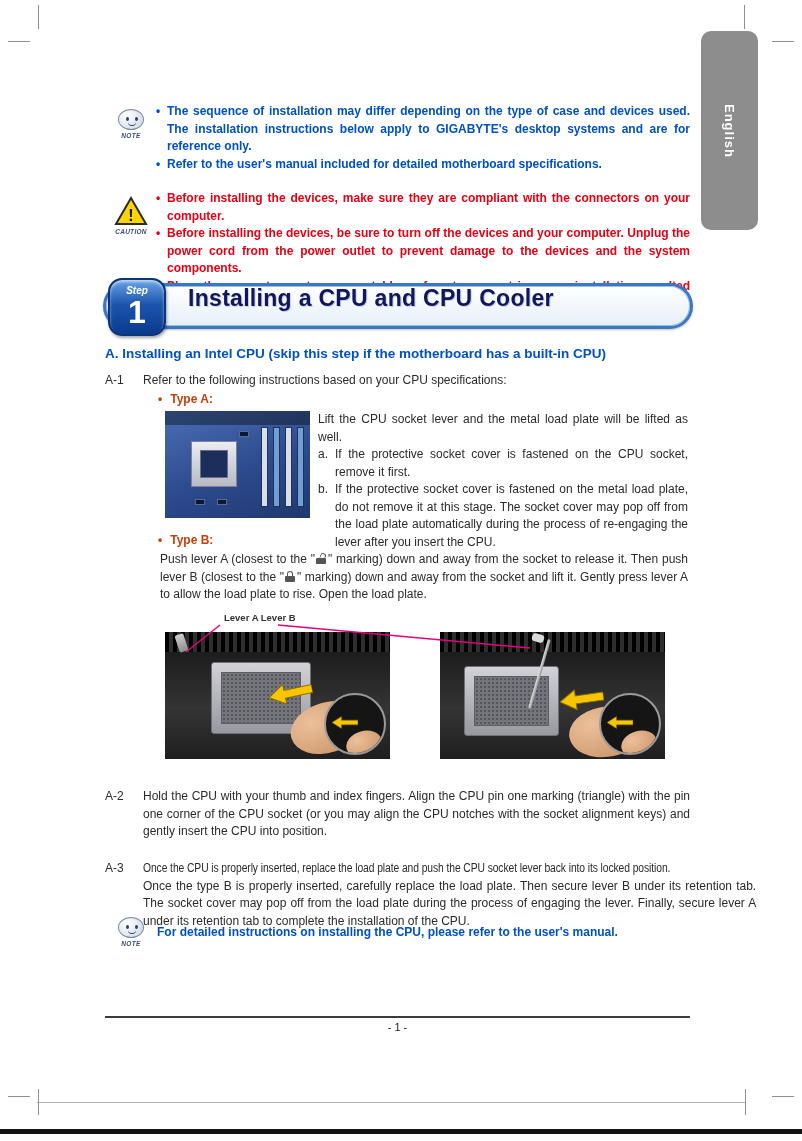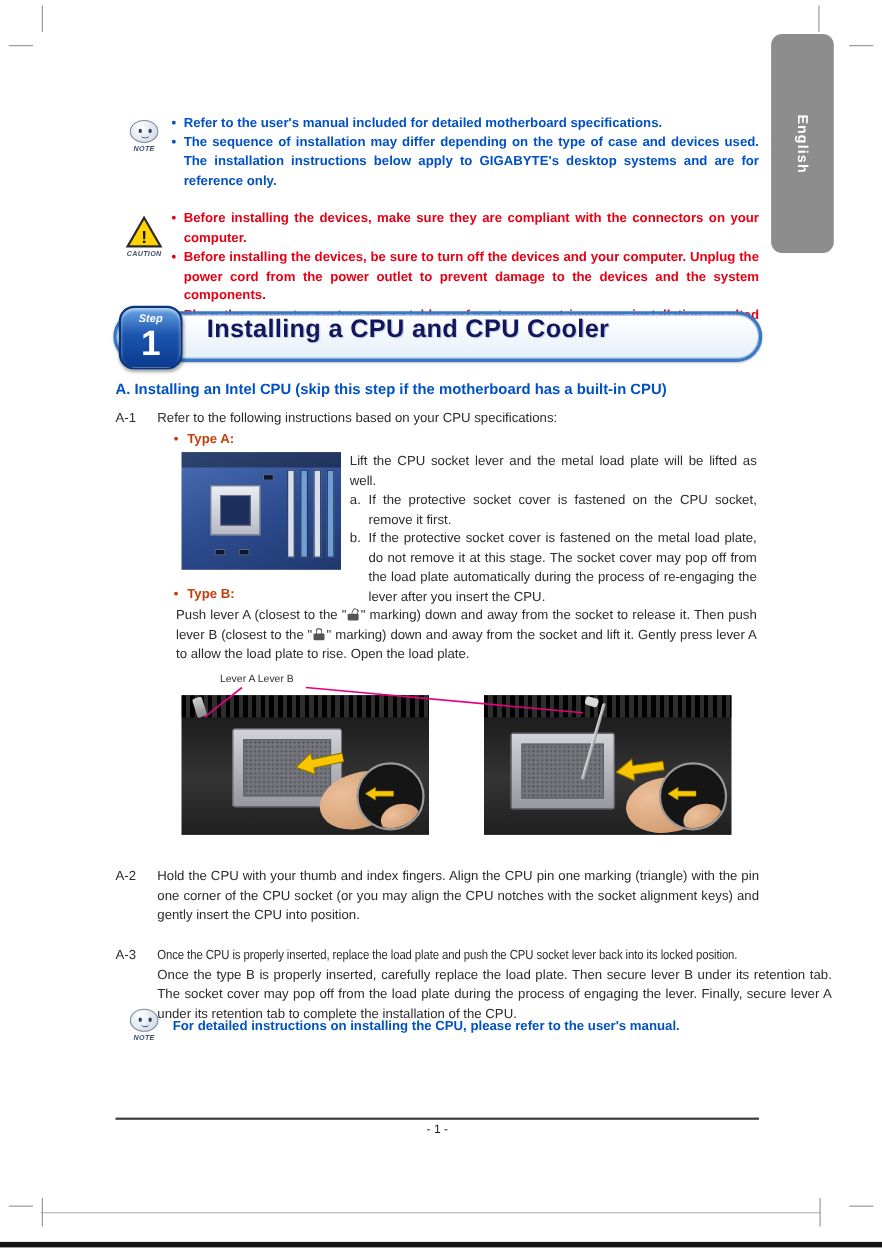--- a/index.html
+++ b/index.html
@@ -101,21 +101,21 @@
   .photo-mobo .slot { position:absolute; top:16px; width:7px; height:80px; border:1px solid #1e3158; }
   .photo-mobo .s1 { left:96px;  background:#d8deea; }
   .photo-mobo .s2 { left:108px; background:#6f9fd4; }
   .photo-mobo .s3 { left:120px; background:#d8deea; }
   .photo-mobo .s4 { left:132px; background:#6f9fd4; }
   .photo-mobo .chip { position:absolute; width:10px; height:6px; background:#0d1730; border:1px solid #5a6a92; }
   .photo-mobo .c1 { left:30px; top:88px; } .photo-mobo .c2 { left:52px; top:88px; } .photo-mobo .c3 { left:74px; top:20px; }
 
   
   .photos-area { position:absolute; left:160px; top:612px; width:530px; height:155px; }
-  .lever-label { position:absolute; left:40px; top:0; font-size:9.5px; color:#333; }
+  .lever-label { position:absolute; left:64px; top:0; font-size:9.5px; color:#333;font-weight:bold; }
   .callout-lines { position:absolute; left:0; top:0; pointer-events:none; }
   .photo-lever { position:absolute; top:20px; width:225px; height:127px; overflow:hidden;
     background:linear-gradient(#141414, #343434 60%, #1f1f1f); }
   .photo-lever.left { left:5px; }
   .photo-lever.right { left:280px; }
   .heatsink { position:absolute; top:0; left:0; right:0; height:20px;
     background:repeating-linear-gradient(90deg, #000 0 4px, #2e2e2e 4px 8px); }
   .socket-plate { position:absolute; background:linear-gradient(#d2d2d8, #97979f); border:1px solid #6f6f76; border-radius:3px; }
   .photo-lever.left  .socket-plate { left:46px; top:30px; width:100px; height:72px; }
   .photo-lever.right .socket-plate { left:24px; top:34px; width:95px; height:70px; }
@@ -170,22 +170,22 @@
       <div class="note-icon">
         <div class="face">
           <span class="eye l"></span>
             <span class="eye r"></span>
             <span class="mouth"></span>
         </div>
         <div class="icon-label">NOTE</div>
       </div>
     </div>
     <ul>
+      <li>The sequence of installation may differ depending on the type of case and devices used. The installation instructions below apply to GIGABYTE's desktop systems and are for reference only.</li>
       <li>Refer to the user's manual included for detailed motherboard specifications.</li>
-      <li>The sequence of installation may differ depending on the type of case and devices used. The installation instructions below apply to GIGABYTE's desktop systems and are for reference only.</li>
     </ul>
   </div>
 
   <div class="notice caution-block">
     <div class="icon-col">
       <div class="note-icon">
         <svg width="34" height="30" viewBox="0 0 34 30">
           <polygon points="17,2 32,28 2,28" style="fill:var(--caution_yellow);stroke:#2b2b2b;stroke-width:2"></polygon>
           <text x="17" y="25" text-anchor="middle" font-size="16" font-weight="bold" fill="#111">!</text>
         </svg>

